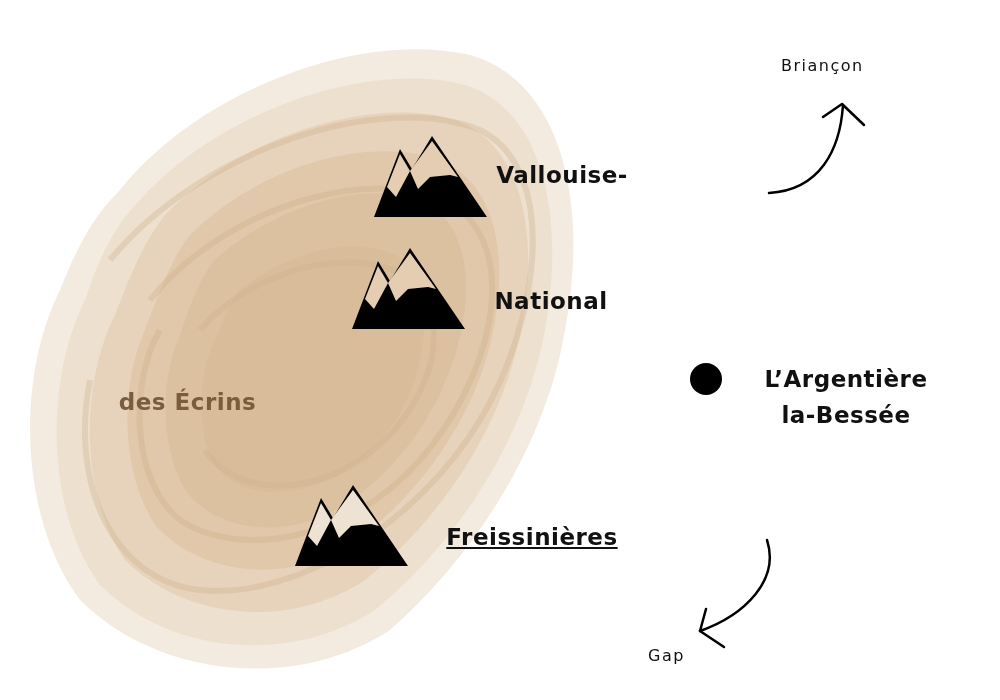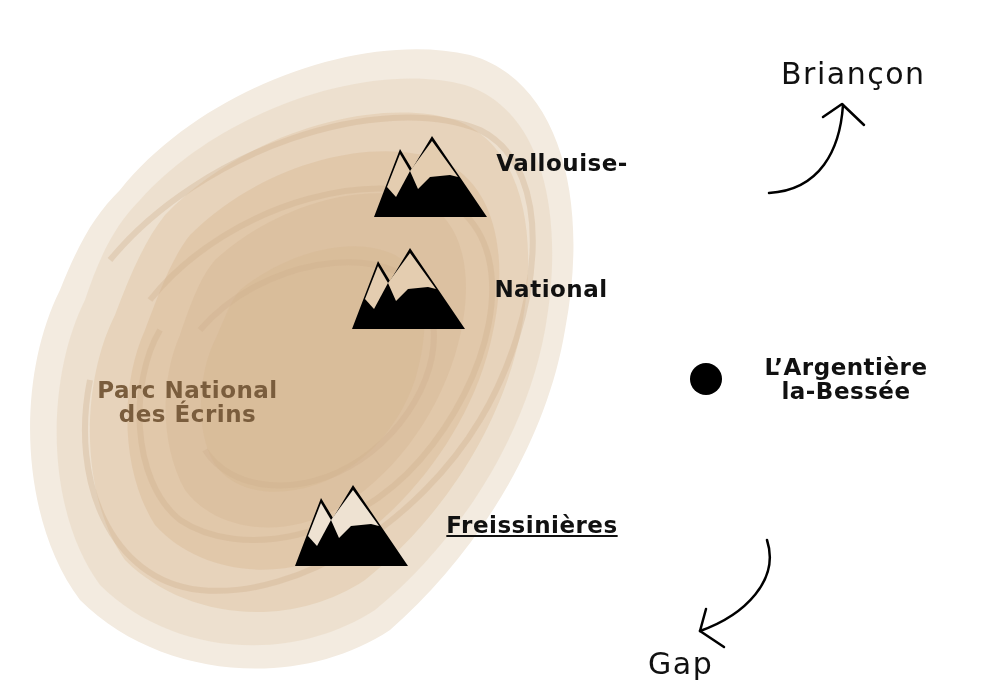--- a/index.html
+++ b/index.html
@@ -1,23 +1,23 @@
 <!DOCTYPE html>
 <html><head>
 <meta charset="utf-8">
 <style>
   html, body { margin:0; padding:0; background:#ffffff; }
   body { width:1000px; height:700px; position:relative; overflow:hidden;
          font-family:"DejaVu Sans", sans-serif; }
   .layer { position:absolute; left:0; top:0; width:1000px; height:700px; }
   .label { position:absolute; font-weight:bold; color:#111111; line-height:24px;
            text-align:center; font-size:23px; letter-spacing:0.5px; }
-  .label span { display:block; }
+  .label span { display:block;margin-top:12px; }
   .park { color:#7a5d3d; font-size:23px; line-height:24px; }
-  .city { position:absolute; font-weight:normal; color:#111; font-size:30px; letter-spacing:1.5px; }
+  .city { position:absolute; font-weight:normal; color:#111; font-size:16px; letter-spacing:1.5px; }
   .mtn { position:absolute; }
   .dot { position:absolute; width:32px; height:32px; border-radius:50%; background:#000; }
 </style>
 </head>
 <body>
 
 <svg class="layer" viewBox="0 0 1000 700">
   <g fill="#d8bc99">
     <path d="M120,190 C200,90 360,30 470,55 C560,80 590,200 565,330 C545,450 470,560 390,630 C300,690 160,680 80,600 C20,520 15,380 60,290 C80,240 95,215 120,190Z" fill="#f3ebe0"></path>
     <path d="M140,200 C220,110 370,60 465,85 C545,110 565,220 545,330 C525,440 455,545 375,610 C290,665 170,655 100,585 C45,510 45,380 85,300 C100,255 115,225 140,200Z" fill="#ecdfcd" opacity="0.9"></path>
@@ -27,21 +27,20 @@
     <path d="M240,290 C290,250 355,235 395,255 C430,275 430,330 415,380 C398,430 360,470 315,485 C270,500 225,490 210,455 C195,420 200,370 215,340 C225,318 230,302 240,290Z" fill="#d8bc99" opacity="0.8"></path>
   </g>
   <g fill="none" stroke="#cfb08b" stroke-opacity="0.35" stroke-width="6">
     <path d="M110,260 C200,150 380,90 480,130 C560,170 540,320 480,420 C420,520 300,600 200,590 C110,580 70,480 90,380"></path>
     <path d="M150,300 C230,200 390,160 460,210 C520,260 490,380 420,460 C350,540 240,560 180,520 C130,480 130,380 160,330"></path>
     <path d="M200,330 C260,260 380,240 420,290 C455,340 420,420 360,460 C300,500 230,490 205,450"></path>
   </g>
 </svg>
 
 <div class="label park" style="left:70px; top:378px; width:235px;">
-  <span>Parc National</span>
   <span>des Écrins</span>
 </div>
 
 <svg class="mtn" style="left:374px; top:135px;" width="114" height="84" viewBox="0 0 114 84">
   <polygon points="0,82 26,14 38,34 58,1 113,82" fill="#000"></polygon>
   <polygon points="13,52 26,19 36,36 22,62" fill="#e4cdb0"></polygon>
   <polygon points="36,36 58,6 84,42 76,40 56,42 44,54" fill="#e4cdb0"></polygon>
 </svg>
 <svg class="mtn" style="left:352px; top:247px;" width="114" height="84" viewBox="0 0 114 84">
   <polygon points="0,82 26,14 38,34 58,1 113,82" fill="#000"></polygon>

